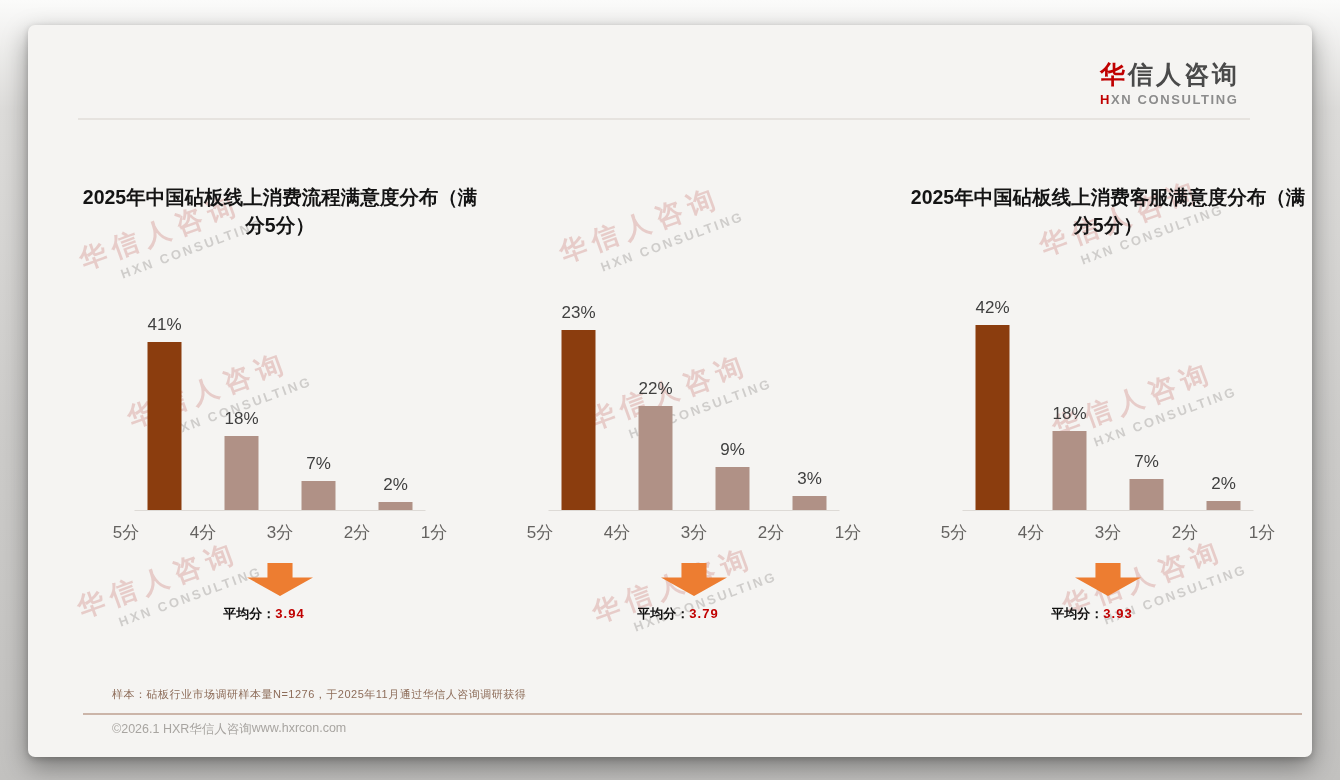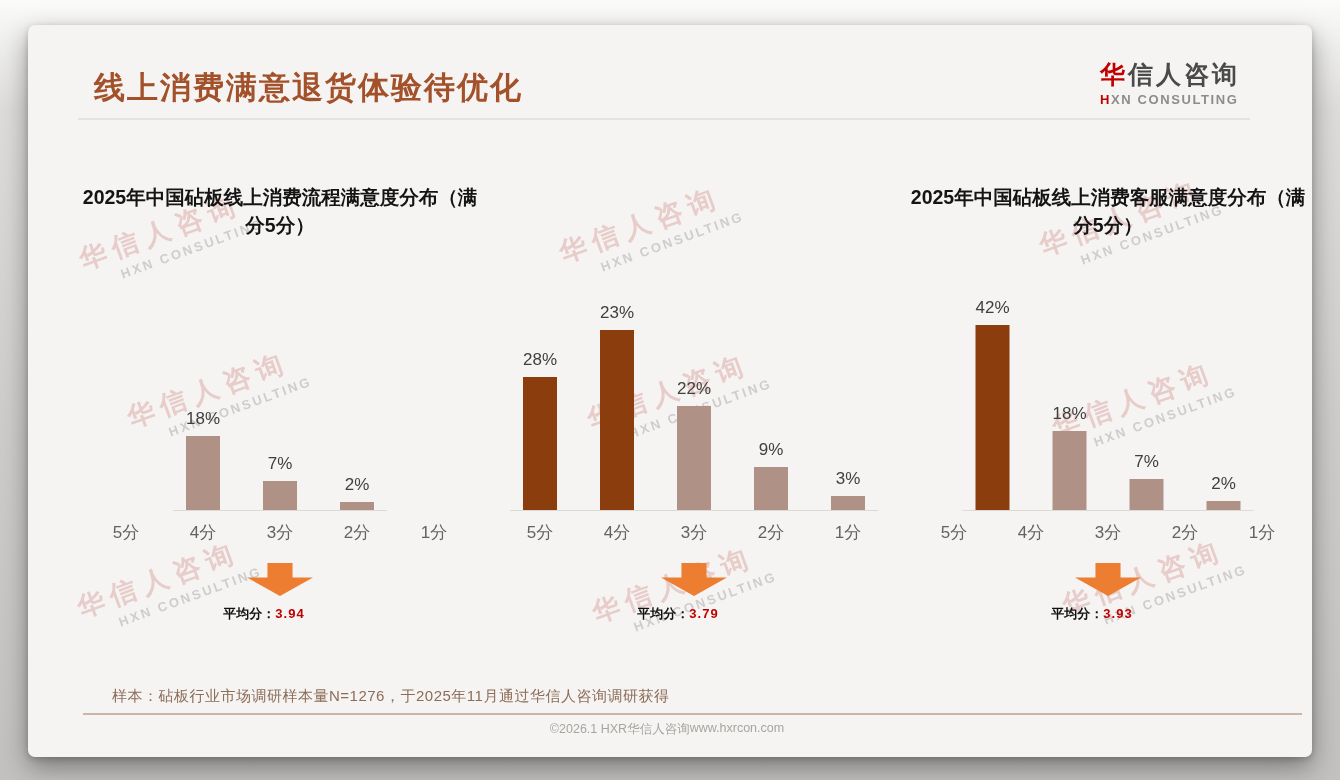--- a/index.html
+++ b/index.html
@@ -61,23 +61,23 @@
     width:66px; height:33px;
     clip-path: polygon(31% 0, 69% 0, 69% 44%, 100% 44%, 50% 100%, 0 44%, 31% 44%);
   }
   .avg-row {
     position:absolute; left:50%; top:440px; transform:translateX(calc(-50% - 16px));
     font-size:13px; font-weight:700; white-space:nowrap;
   }
   .avg-row .avg-caption { color:#111; }
   .avg-row .avg-value { letter-spacing:1px; }
   
-  .source-note { position:absolute; left:84px; top:662px; font-size:15px; color:#8d6c59; letter-spacing:0.5px; }
+  .source-note { position:absolute; left:84px; top:662px; font-size:11px; color:#8d6c59; letter-spacing:0.5px; }
   .footer-divider { position:absolute; left:55px; right:10px; top:688px; height:1.5px; background:#cbb5a9; }
-  .footer { position:absolute; left:84px; right:90px; top:696px; display:flex; justify-content:center; font-size:12.5px; color:#a8a5a1; }
+  .footer { position:absolute; left:84px; right:90px; top:696px; display:flex; justify-content:flex-start; font-size:12.5px; color:#a8a5a1; }
 </style>
 </head>
 <body>
 
 <div class="slide">
 
   <div id="watermarks">
       <div class="wm" style="left: 142px; top: 212px;">
         <div class="wm-zh">华信人咨询</div>
         <div class="wm-en">HXN CONSULTING</div>
@@ -109,33 +109,36 @@
       <div class="wm" style="left: 655px; top: 565px;">
         <div class="wm-zh">华信人咨询</div>
         <div class="wm-en">HXN CONSULTING</div>
       </div>
       <div class="wm" style="left: 1125px; top: 558px;">
         <div class="wm-zh">华信人咨询</div>
         <div class="wm-en">HXN CONSULTING</div>
       </div>
     </div>
 
-  <h1 class="page-title" style="color: rgb(163, 81, 42);">线上消费满意退货体验待优化</h1>
 
   <div class="logo">
     <div class="logo-zh"><span class="accent">华</span><span>信人咨询</span></div>
     <div class="logo-en"><span class="accent">H</span><span>XN CONSULTING</span></div>
   </div>
 
   <div class="header-divider"></div>
 
   <div class="charts" id="charts">
       <div class="chart">
         <div class="chart-title">2025年中国砧板线上消费流程满意度分布（满分5分）</div>
         <div class="bars-row">
+          <div class="bar-col">
+            <span class="pct-label">41%</span>
+            <div class="bar" style="height: 168px; background: rgb(139, 61, 14);"></div>
+          </div>
           <div class="bar-col">
             <span class="pct-label">18%</span>
             <div class="bar" style="height: 74px; background: rgb(176, 145, 134);"></div>
           </div>
           <div class="bar-col">
             <span class="pct-label">7%</span>
             <div class="bar" style="height: 29px; background: rgb(176, 145, 134);"></div>
           </div>
           <div class="bar-col">
             <span class="pct-label">2%</span>
@@ -148,24 +151,20 @@
           <div class="tick">3分</div>
           <div class="tick">2分</div>
           <div class="tick">1分</div>
         </div>
         <div class="down-arrow" style="background: rgb(237, 125, 49);"></div>
         <div class="avg-row"><span class="avg-caption">平均分：</span><span class="avg-value" style="color: rgb(192, 0, 0);">3.94</span></div>
       </div>
       <div class="chart">
         <div class="bars-row">
           <div class="bar-col">
-            <span class="pct-label">28%</span>
-            <div class="bar" style="height: 133px; background: rgb(139, 61, 14);"></div>
-          </div>
-          <div class="bar-col">
             <span class="pct-label">23%</span>
             <div class="bar" style="height: 180px; background: rgb(139, 61, 14);"></div>
           </div>
           <div class="bar-col">
             <span class="pct-label">22%</span>
             <div class="bar" style="height: 104px; background: rgb(176, 145, 134);"></div>
           </div>
           <div class="bar-col">
             <span class="pct-label">9%</span>
             <div class="bar" style="height: 43px; background: rgb(176, 145, 134);"></div>

